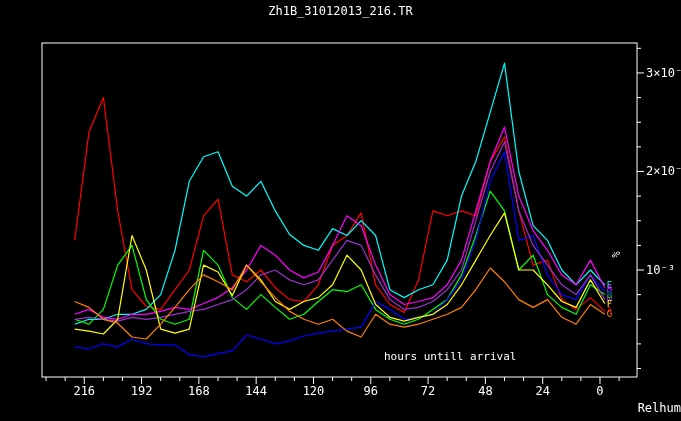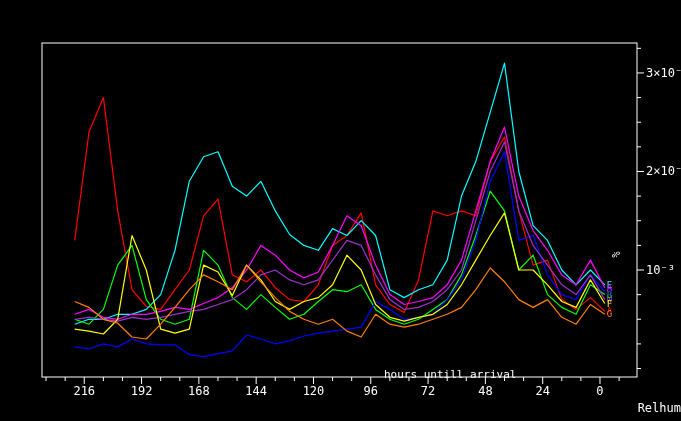--- a/index.html
+++ b/index.html
@@ -7,28 +7,29 @@
     position:relative;
     width:681px;height:421px;
     background:#000;
     font-family:"DejaVu Sans Mono", monospace;
     overflow:hidden;
   }
   .txt{position:absolute;color:#fff;white-space:pre;}
   .title{top:4px;left:0;width:100%;text-align:center;font-size:12px;letter-spacing:0px;}
   .xlabel{top:401px;left:0;width:100%;text-align:right;font-size:12px;}
   .ylabel{top:249px;left:612px;font-size:10px;transform:rotate(90deg);transform-origin:center;}
-  .annotation{top:368px;left:384px;font-size:11px;}
+  .annotation{top:350px;left:384px;font-size:11px;}
   svg{position:absolute;top:0;left:0;}
 </style>
 </head>
 <body>
 
 <div class="screen">
 
+  <div class="txt title">Zh1B_31012013_216.TR</div>
 
   <svg id="chart" width="681" height="421">
       <rect x="42" y="43" width="595" height="334" fill="none" stroke="#ffffff" stroke-width="1"></rect>
       <line x1="84.26123595505615" y1="377" x2="84.26123595505615" y2="384" stroke="#ffffff" stroke-width="1"></line>
       <text x="84.26123595505615" y="395" fill="#ffffff" font-size="12" text-anchor="middle" font-family="DejaVu Sans Mono, monospace">216</text>
       <line x1="141.56460674157302" y1="377" x2="141.56460674157302" y2="384" stroke="#ffffff" stroke-width="1"></line>
       <text x="141.56460674157302" y="395" fill="#ffffff" font-size="12" text-anchor="middle" font-family="DejaVu Sans Mono, monospace">192</text>
       <line x1="198.86797752808985" y1="377" x2="198.86797752808985" y2="384" stroke="#ffffff" stroke-width="1"></line>
       <text x="198.86797752808985" y="395" fill="#ffffff" font-size="12" text-anchor="middle" font-family="DejaVu Sans Mono, monospace">168</text>
       <line x1="256.1713483146067" y1="377" x2="256.1713483146067" y2="384" stroke="#ffffff" stroke-width="1"></line>

